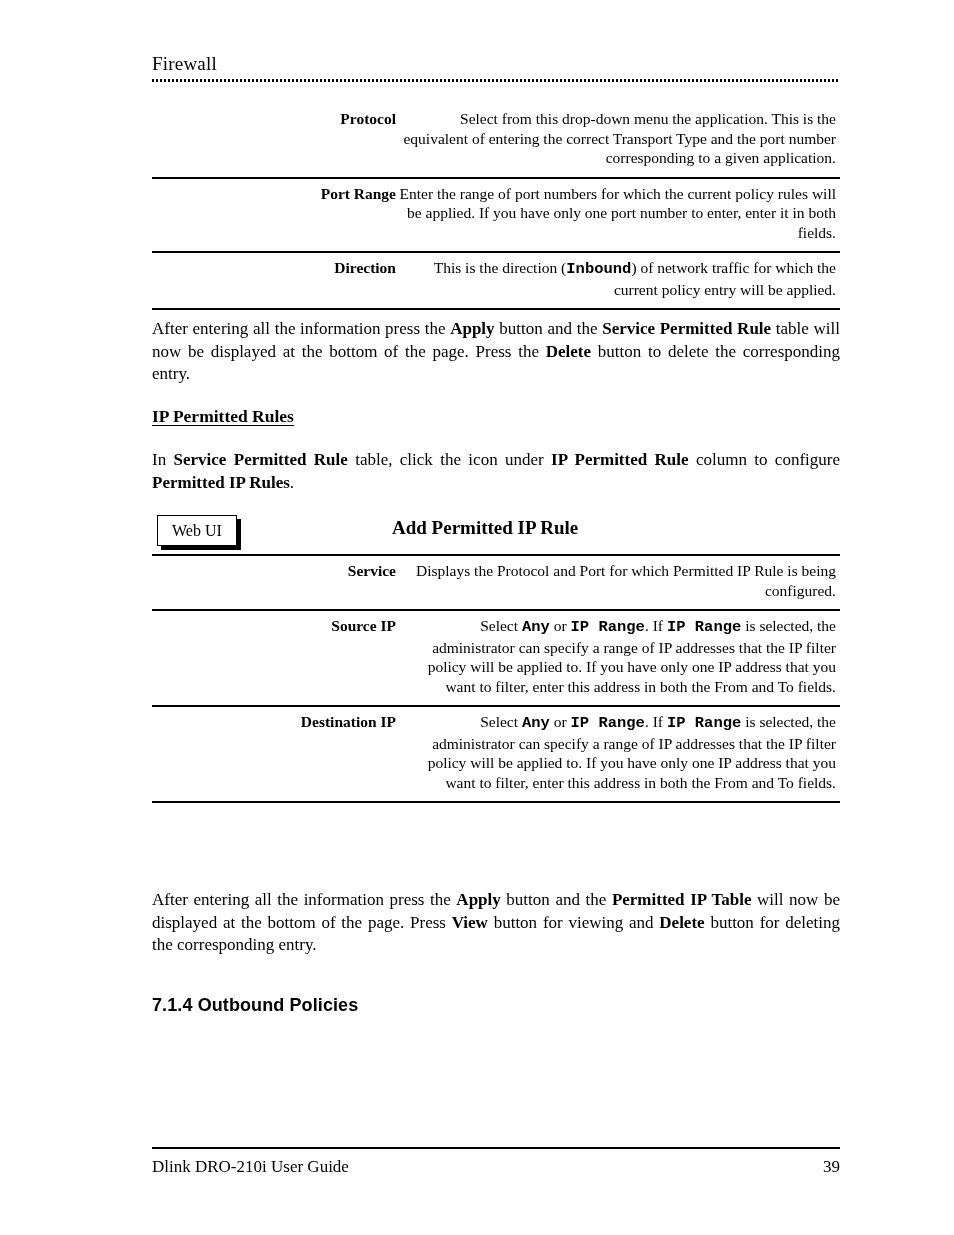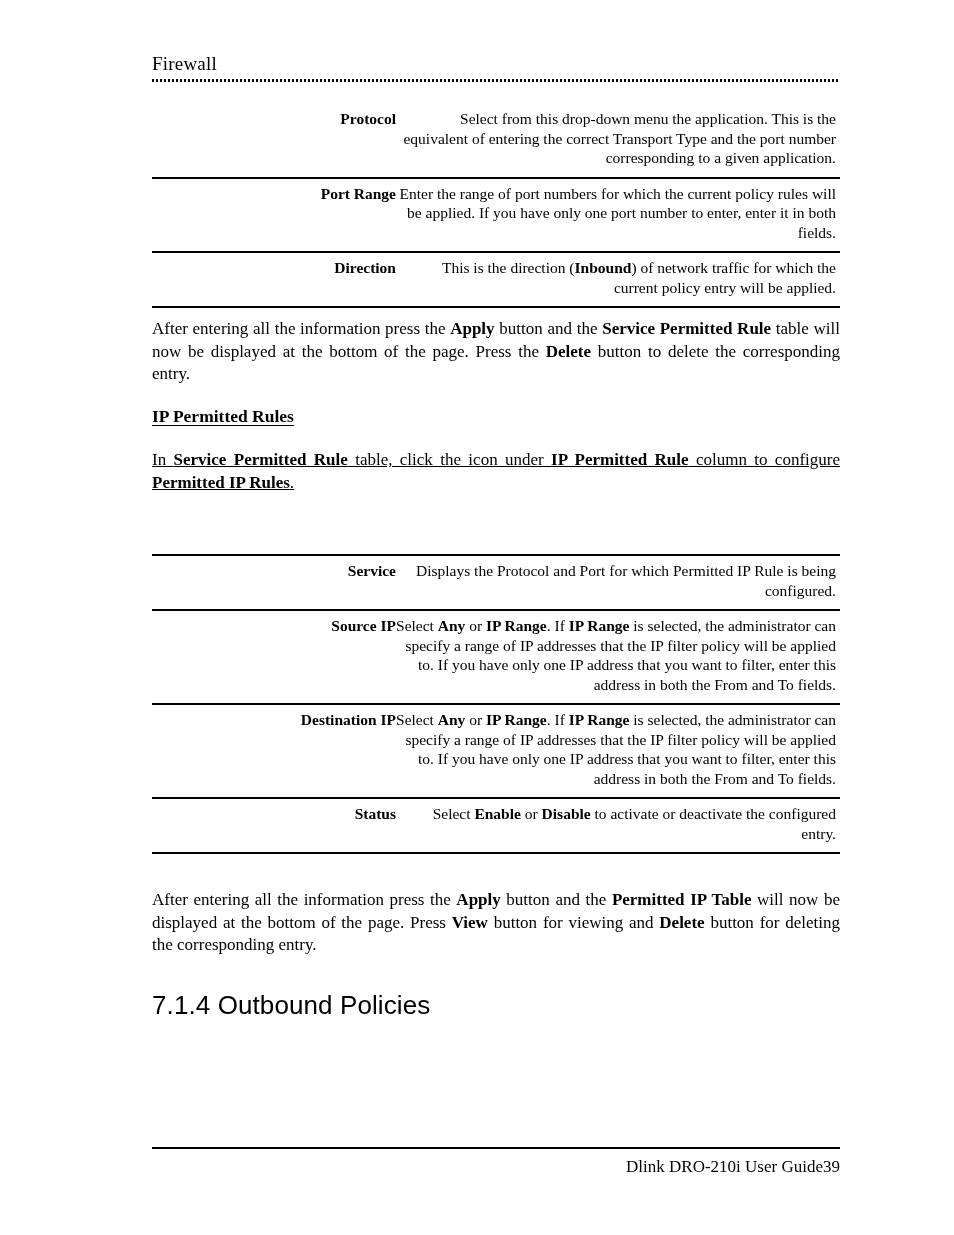--- a/index.html
+++ b/index.html
@@ -64,21 +64,21 @@
     border-top: 2px solid #000;
   }
   .def-table td.term {
     width: 240px;
     padding-left: 4px;
     font-weight: bold;
   }
   .def-table td.desc {
     padding-right: 4px;
   }
-  .def-table td.desc b { font-weight: bold; }
+  .def-table td.desc b { font-weight: bold; font-family: Liberation Mono, monospace; }
 
   
   .para {
     position: absolute;
     left: 0;
     width: 688px;
     font-size: 17px;
     line-height: 22.5px;
     text-align: justify;
     text-justify: inter-word;
@@ -122,42 +122,42 @@
     font-weight: bold;
     line-height: 24px;
     white-space: nowrap;
   }
 
   
   .sec-head {
     position: absolute;
     left: 0;
     font-family: "Liberation Sans", "DejaVu Sans", sans-serif;
-    font-size: 26px;
-    font-weight: normal;
+    font-size: 18px;
+    font-weight: bold;
     line-height: 28px;
     letter-spacing: .1px;
   }
 
   
   .page-footer {
     position: absolute;
     left: 0;
     top: 1147px;
     width: 688px;
   }
   .ftr-rule {
     height: 2px;
     width: 688px;
     background: #000;
   }
   .ftr-line {
     margin-top: 7px;
     display: flex;
-    justify-content: flex-end;
+    justify-content: space-between;
     align-items: baseline;
     font-size: 17px;
     line-height: 21px;
   }
 </style>
 </head>
 <body>
 
 <div class="page">
 
@@ -180,40 +180,40 @@
           <td class="term">Direction</td>
           <td class="desc">This is the direction (<b>Inbound</b>) of network traffic for which the current policy entry will be applied.</td>
         </tr>
       </tbody>
   </table>
 
   <div class="para" style="top:318px;">After entering all the information press the <b>Apply</b> button and the <b>Service Permitted Rule</b> table will now be displayed at the bottom of the page. Press the <b>Delete</b> button to delete the corresponding entry.</div>
 
   <div class="sub-head" style="top:406px;">IP Permitted Rules</div>
 
-  <div class="para" style="top:449px;text-decoration:underline;">In <b>Service Permitted Rule</b> table, click the icon under <b>IP Permitted Rule</b> column to configure <b>Permitted IP Rules</b>.</div>
-
+  <div class="para" style="top:449px;">In <b>Service Permitted Rule</b> table, click the icon under <b>IP Permitted Rule</b> column to configure <b>Permitted IP Rules</b>.</div>
+
+  <div class="webui-row" style="top:512px;">
+    <div class="webui-box">Web UI</div>
+    <div class="webui-title">Add Permitted IP Rule</div>
+  </div>
 
   <table class="def-table with-top" id="table-two" style="top:554px;">
     <tbody>
         <tr>
           <td class="term">Service</td>
           <td class="desc">Displays the Protocol and Port for which Permitted IP Rule is being configured.</td>
         </tr>
         <tr>
           <td class="term">Source IP</td>
           <td class="desc">Select <b>Any</b> or <b>IP Range</b>. If <b>IP Range</b> is selected, the administrator can specify a range of IP addresses that the IP filter policy will be applied to. If you have only one IP address that you want to filter, enter this address in both the From and To fields.</td>
         </tr>
         <tr>
           <td class="term">Destination IP</td>
           <td class="desc">Select <b>Any</b> or <b>IP Range</b>. If <b>IP Range</b> is selected, the administrator can specify a range of IP addresses that the IP filter policy will be applied to. If you have only one IP address that you want to filter, enter this address in both the From and To fields.</td>
-        </tr>
-        <tr>
-          <td class="term">Status</td>
-          <td class="desc">Select <b>Enable</b> or <b>Disable</b> to activate or deactivate the configured entry.</td>
         </tr>
       </tbody>
   </table>
 
   <div class="para" style="top:889px;">After entering all the information press the <b>Apply</b> button and the <b>Permitted IP Table</b> will now be displayed at the bottom of the page. Press <b>View</b> button for viewing and <b>Delete</b> button for deleting the corresponding entry.</div>
 
   <div class="sec-head" style="top:991px;">7.1.4 Outbound Policies</div>
 
 
   <div class="page-footer">

